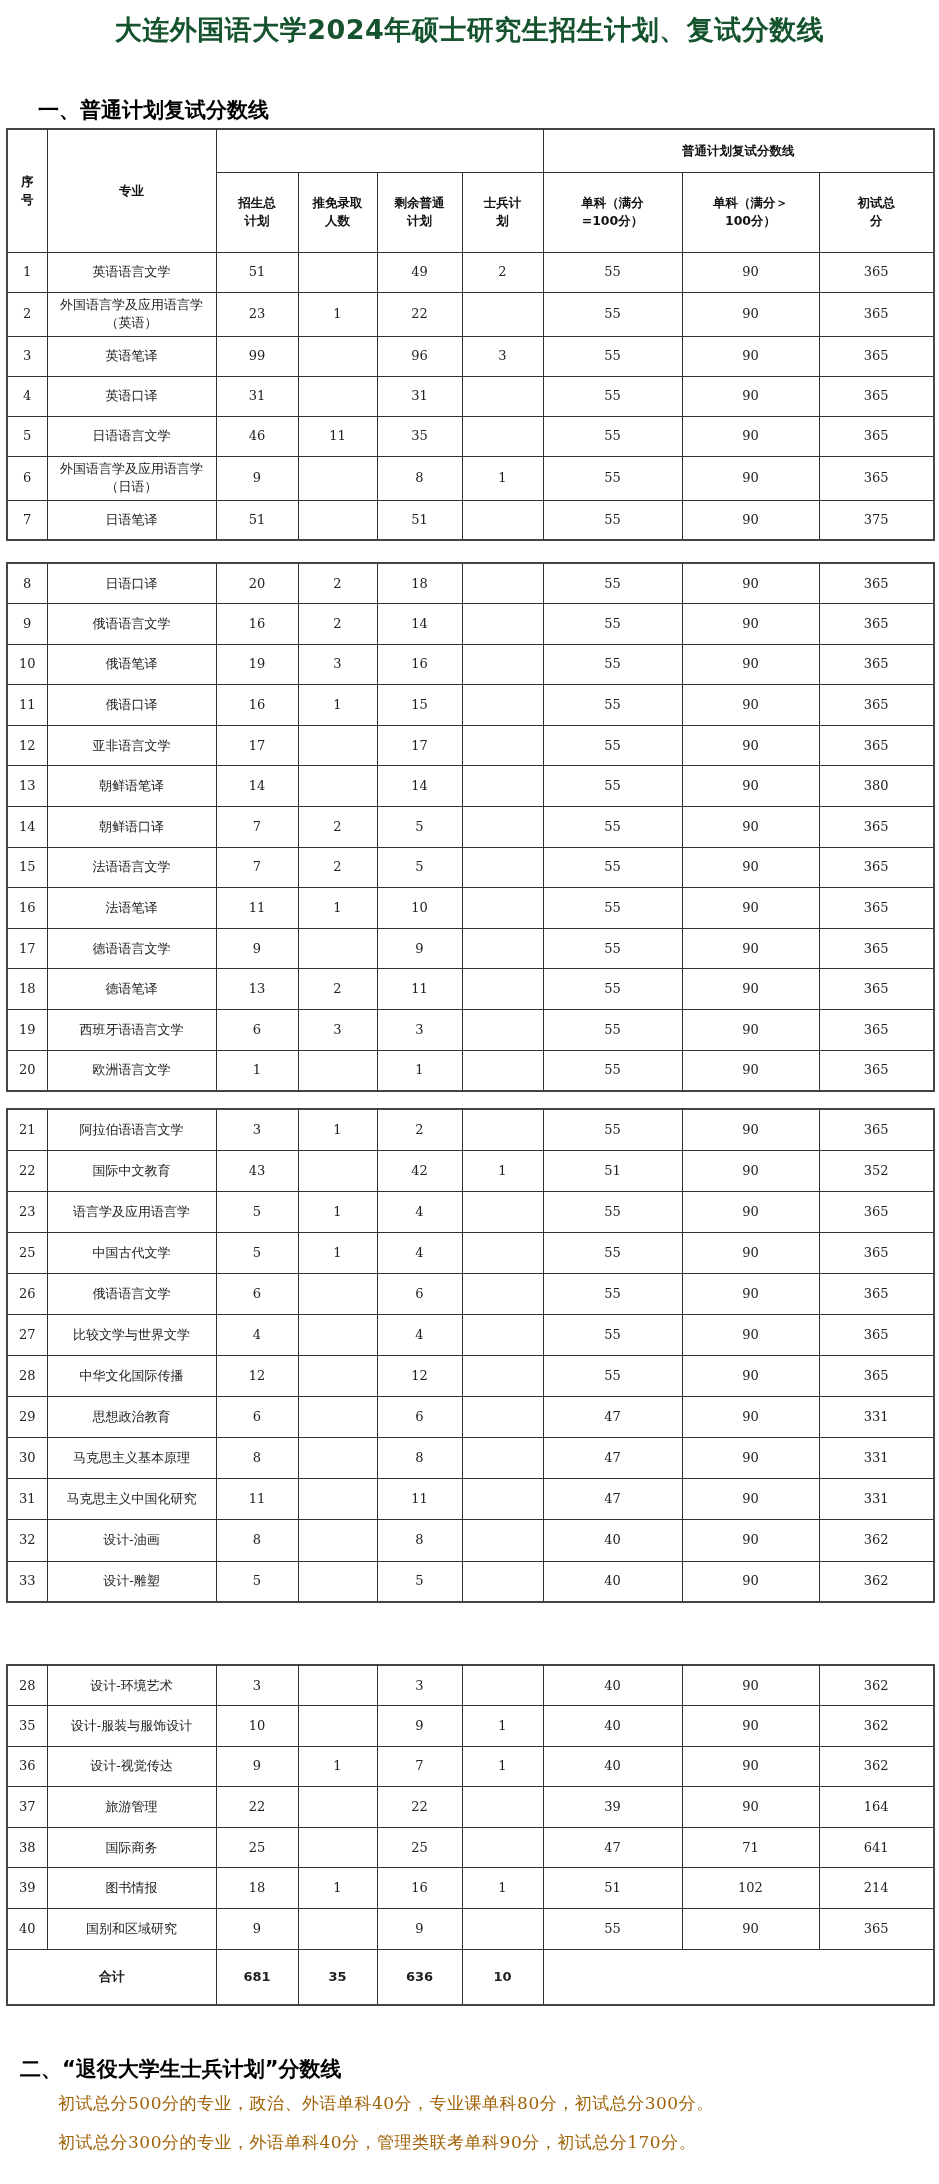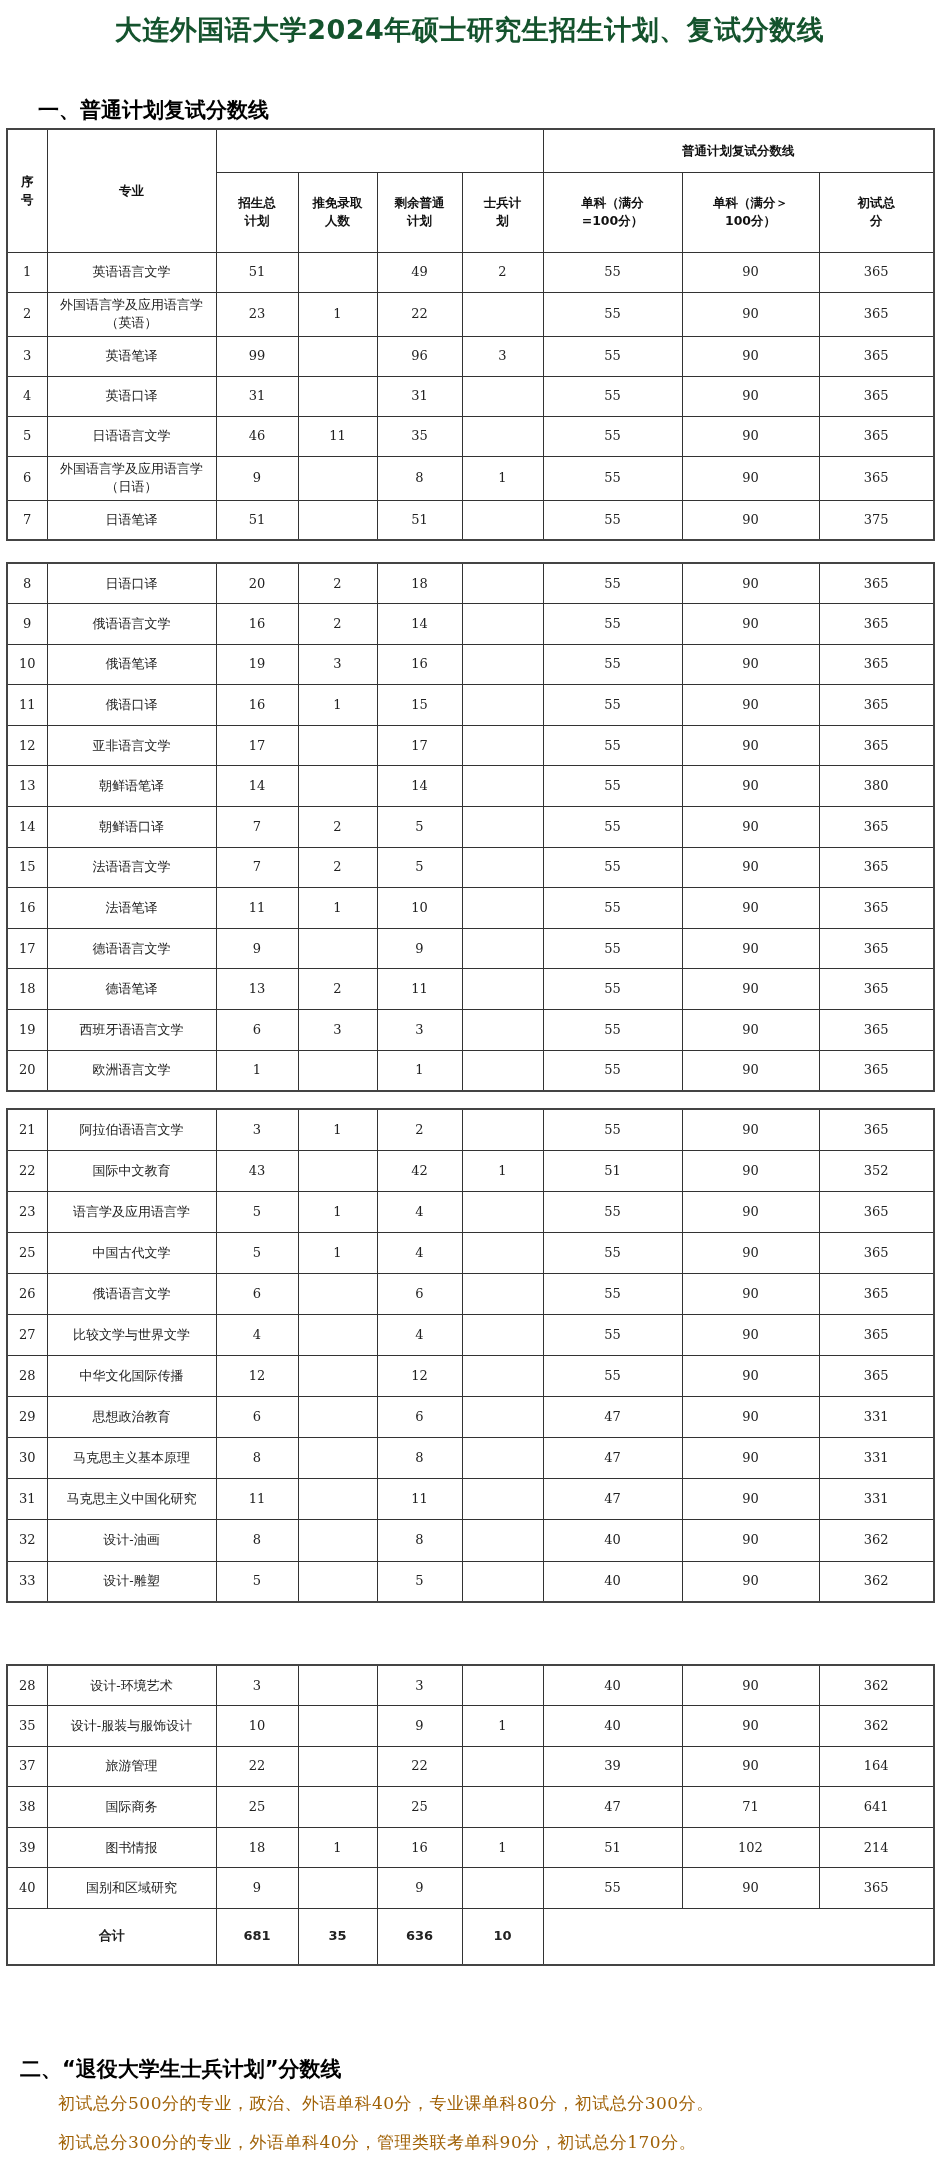--- a/index.html
+++ b/index.html
@@ -510,20 +510,31 @@
         <td class="major" style="padding: 0px 8px;">设计-服装与服饰设计</td>
         <td>10</td>
         <td></td>
         <td>9</td>
         <td>1</td>
         <td>40</td>
         <td>90</td>
         <td>362</td>
       </tr>
       <tr style="height: 40.6px;">
+        <td>36</td>
+        <td class="major" style="padding: 0px 8px;">设计-视觉传达</td>
+        <td>9</td>
+        <td>1</td>
+        <td>7</td>
+        <td>1</td>
+        <td>40</td>
+        <td>90</td>
+        <td>362</td>
+      </tr>
+      <tr style="height: 40.6px;">
         <td>37</td>
         <td class="major" style="padding: 0px 8px;">旅游管理</td>
         <td>22</td>
         <td></td>
         <td>22</td>
         <td></td>
         <td>39</td>
         <td>90</td>
         <td>164</td>
       </tr>

